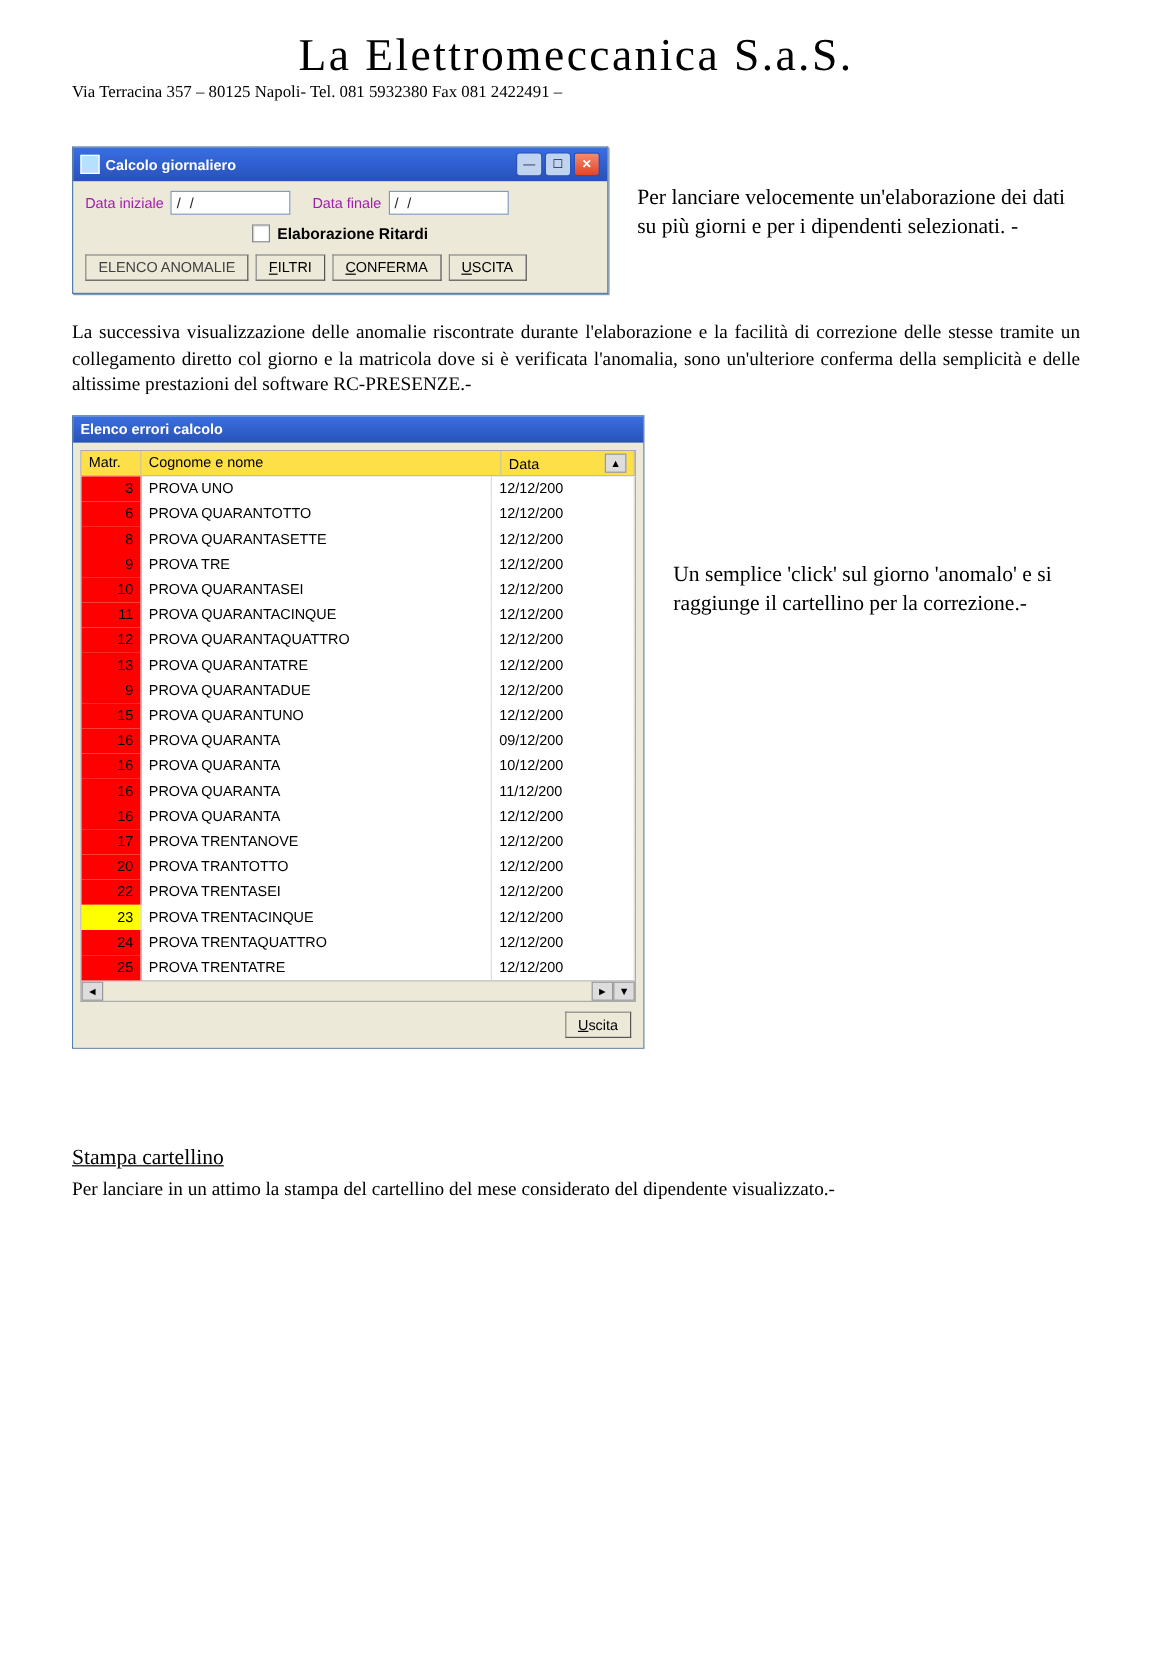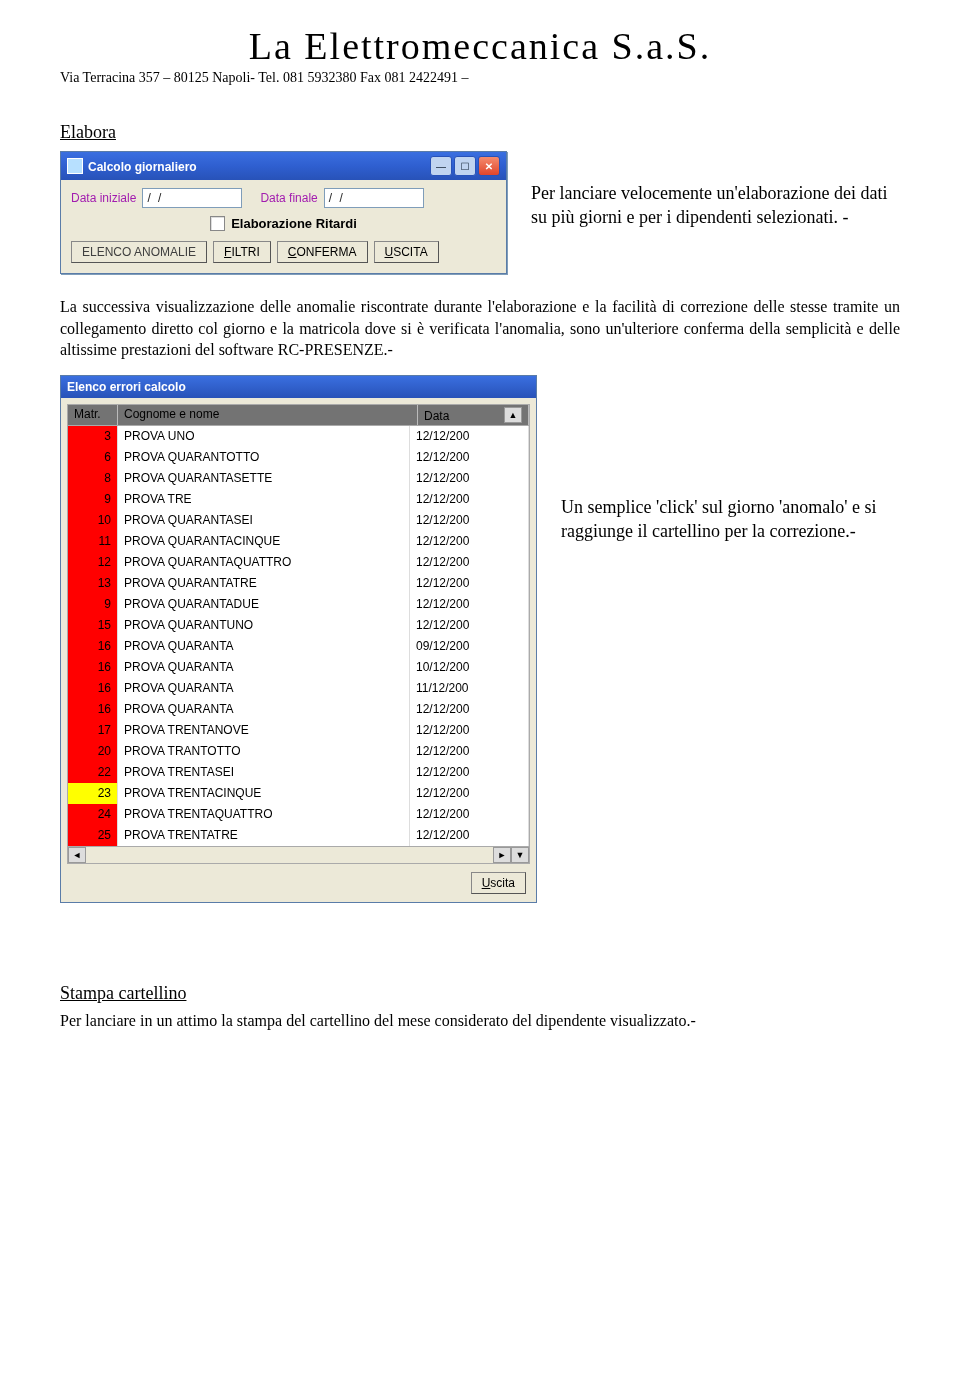--- a/index.html
+++ b/index.html
@@ -180,21 +180,21 @@
   .grid-inner {
     background: #ece9d8;
     padding: 6px;
   }
   .grid-header {
     display: flex;
     background: #ece9d8;
     border: 1px solid #aaa;
   }
   .gh {
-    background: #737373;
+    background: #fde047;
     border-right: 1px solid #bbb;
     padding: 2px 6px;
     font-size: 12px;
     box-sizing: border-box;
   }
   .gh-matr { width: 50px; }
   .gh-nome { width: 300px; }
   .gh-data { flex: 1; display:flex; justify-content:space-between; align-items:flex-end;gap:20px; }
   .gh-data .upbtn {
     width: 16px; height: 14px; background: #ddd; border:1px solid #999;
@@ -251,21 +251,20 @@
     padding: 8px 4px 2px 4px;
   }
 </style>
 </head>
 <body>
 
 <div class="page">
   <div class="header-title">La Elettromeccanica S.a.S.</div>
   <div class="header-sub">Via Terracina 357 – 80125 Napoli- Tel. 081 5932380 Fax 081 2422491 –</div>
 
-  <div class="section-title">Elabora</div>
 
   <div class="row-flex">
 
     <div class="win-dialog">
       <div class="win-titlebar">
         <div class="left">
           <span class="icon-app"></span>
           <span>Calcolo giornaliero</span>
         </div>
         <div class="win-ctrl">

